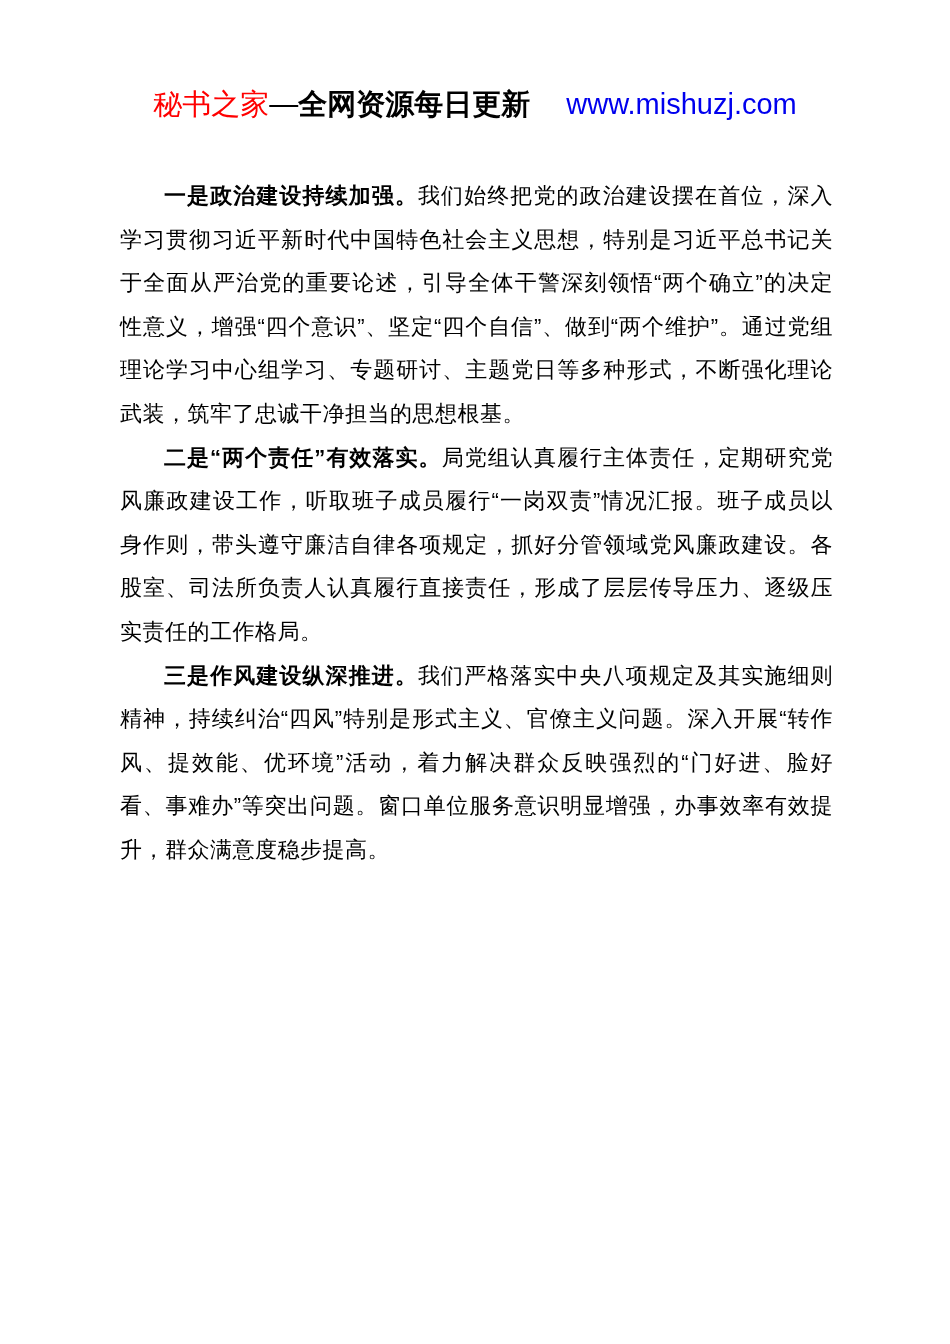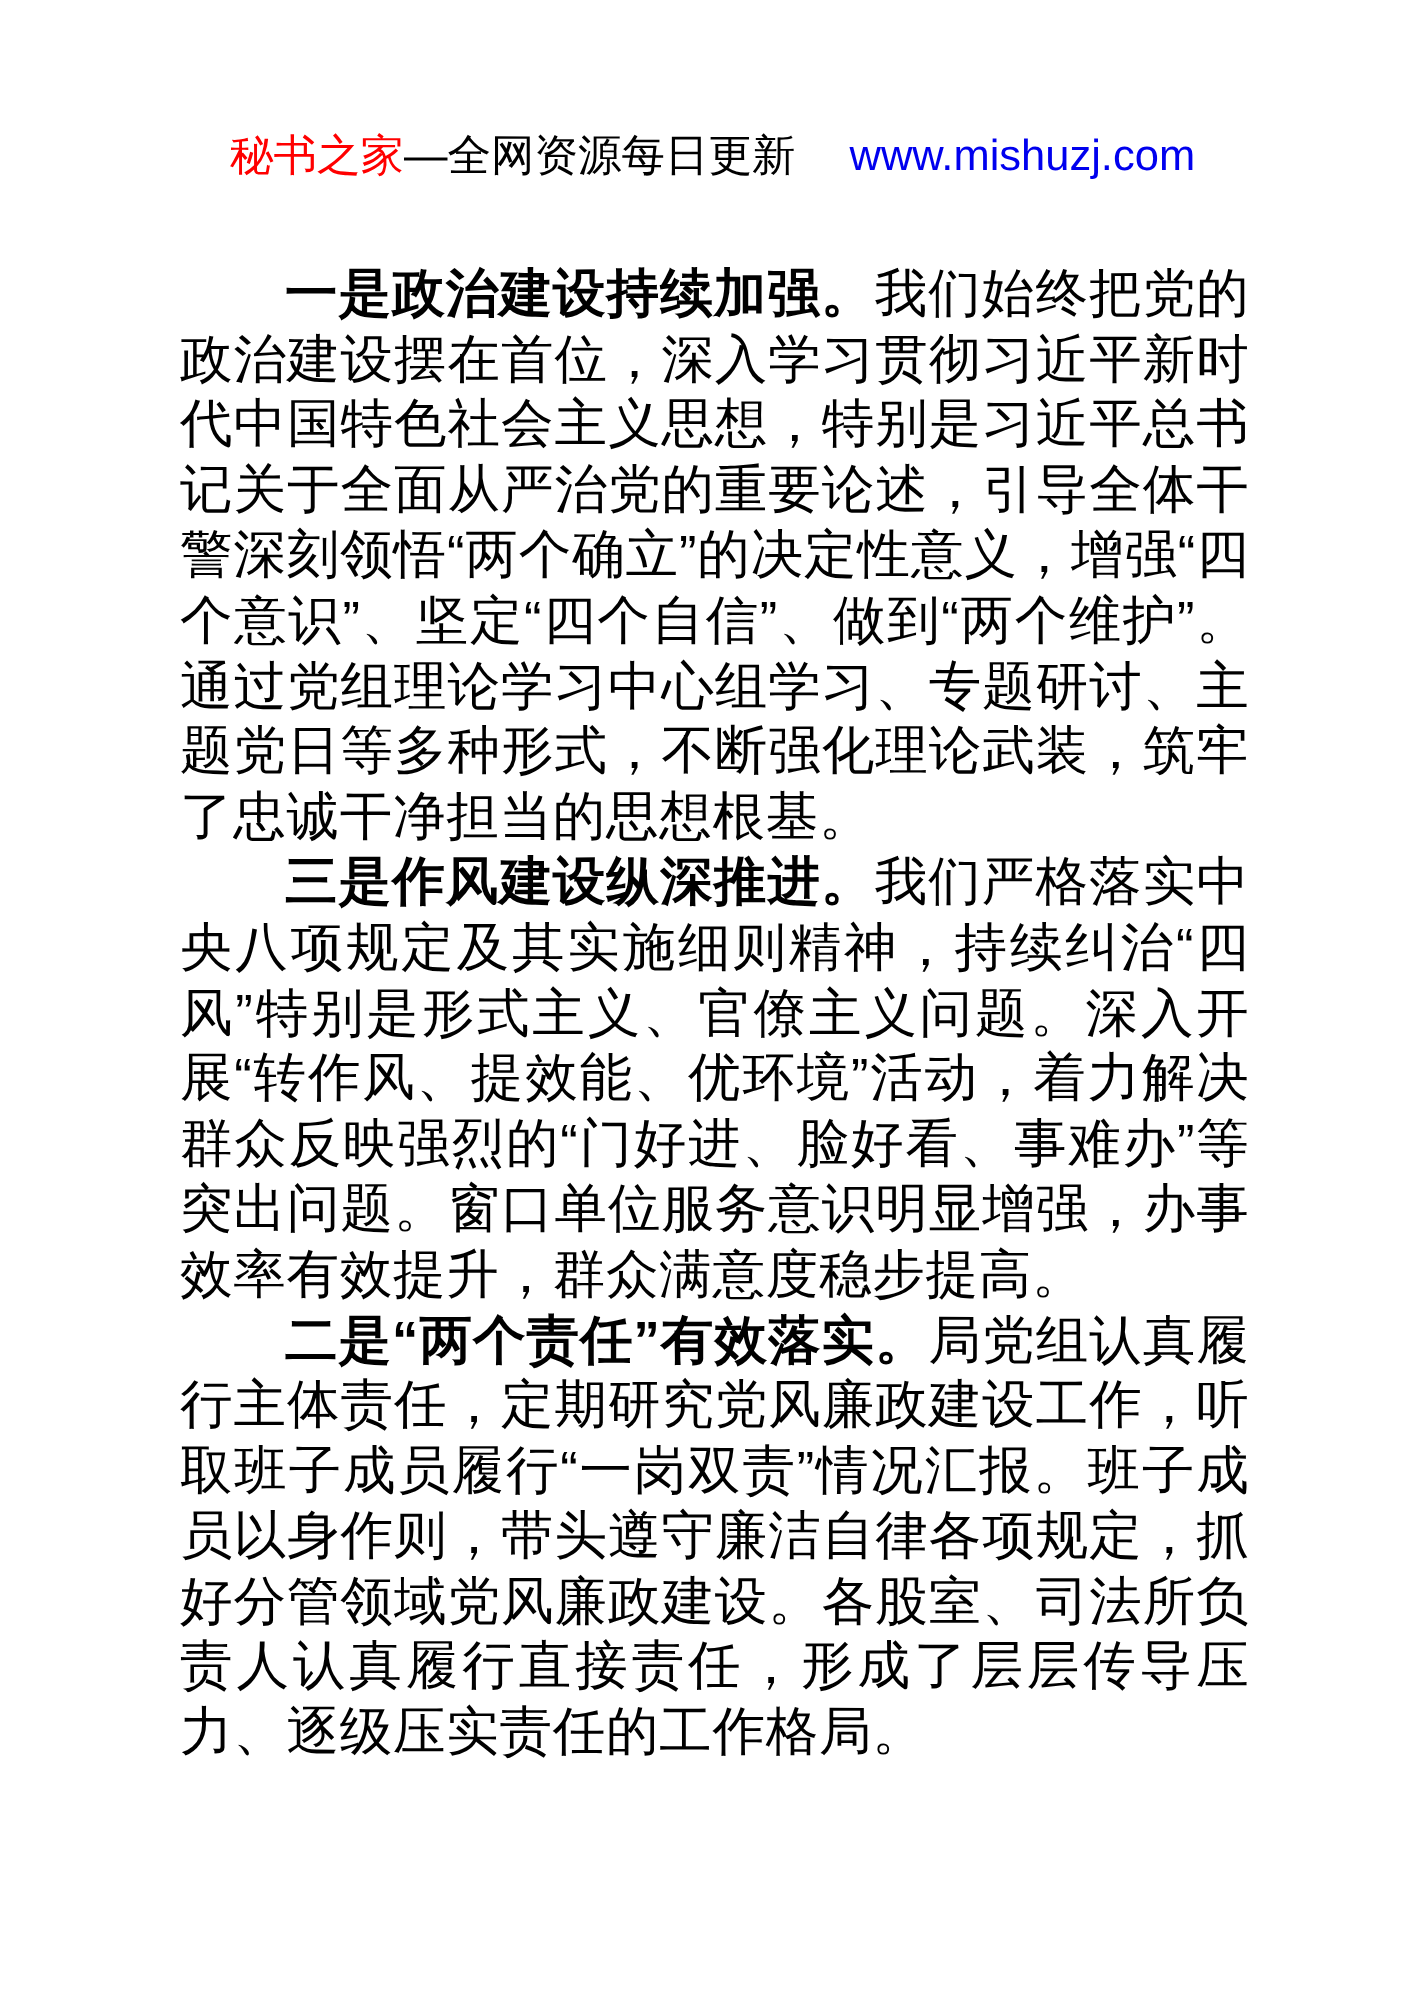--- a/index.html
+++ b/index.html
@@ -26,34 +26,35 @@
     text-align: center;
     font-size: 29px;
     line-height: 44px;
     white-space: nowrap;
   }
   .site-name {
     font-weight: normal;
   }
   .tagline {
     color: #000000;
+    font-weight: bold;
   }
   .site-url {
     text-decoration: none;
     margin-left: 28px;
   }
   .doc-body {
     margin-left: 120px;
     width: 713px;
     padding-top: 48px;
   }
   .doc-body p {
     margin: 0;
     padding: 0;
-    font-size: 35px;
+    font-size: 22px;
     line-height: 43.6px;
     text-align: justify;
     text-indent: 2em;
     letter-spacing: 0.5px;
     color: #000000;
   }
   .doc-body p .lead {
     font-weight: bold;
   }
 </style>
@@ -62,19 +63,19 @@
 
 <div class="page">
 
   <div class="doc-header">
     <span class="site-name" style="color: rgb(255, 0, 0);">秘书之家</span><span class="tagline-sep" style="color: rgb(0, 0, 0);">—</span><span class="tagline" style="color: rgb(0, 0, 0);">全网资源每日更新 </span><span class="site-url" style="color: rgb(0, 0, 238);">www.mishuzj.com</span>
   </div>
 
   <div class="doc-body">
     <p><span class="lead">一是政治建设持续加强。</span><span class="text">我们始终把党的政治建设摆在首位，深入学习贯彻习近平新时代中国特色社会主义思想，特别是习近平总书记关于全面从严治党的重要论述，引导全体干警深刻领悟“两个确立”的决定性意义，增强“四个意识”、坚定“四个自信”、做到“两个维护”。通过党组理论学习中心组学习、专题研讨、主题党日等多种形式，不断强化理论武装，筑牢了忠诚干净担当的思想根基。</span></p>
 
+    <p><span class="lead">二是“两个责任”有效落实。</span><span class="text">局党组认真履行主体责任，定期研究党风廉政建设工作，听取班子成员履行“一岗双责”情况汇报。班子成员以身作则，带头遵守廉洁自律各项规定，抓好分管领域党风廉政建设。各股室、司法所负责人认真履行直接责任，形成了层层传导压力、逐级压实责任的工作格局。</span></p>
+
     <p><span class="lead">三是作风建设纵深推进。</span><span class="text">我们严格落实中央八项规定及其实施细则精神，持续纠治“四风”特别是形式主义、官僚主义问题。深入开展“转作风、提效能、优环境”活动，着力解决群众反映强烈的“门好进、脸好看、事难办”等突出问题。窗口单位服务意识明显增强，办事效率有效提升，群众满意度稳步提高。</span></p>
-
-    <p><span class="lead">二是“两个责任”有效落实。</span><span class="text">局党组认真履行主体责任，定期研究党风廉政建设工作，听取班子成员履行“一岗双责”情况汇报。班子成员以身作则，带头遵守廉洁自律各项规定，抓好分管领域党风廉政建设。各股室、司法所负责人认真履行直接责任，形成了层层传导压力、逐级压实责任的工作格局。</span></p>
 
   </div>
 
 </div>
 
 </body></html>

